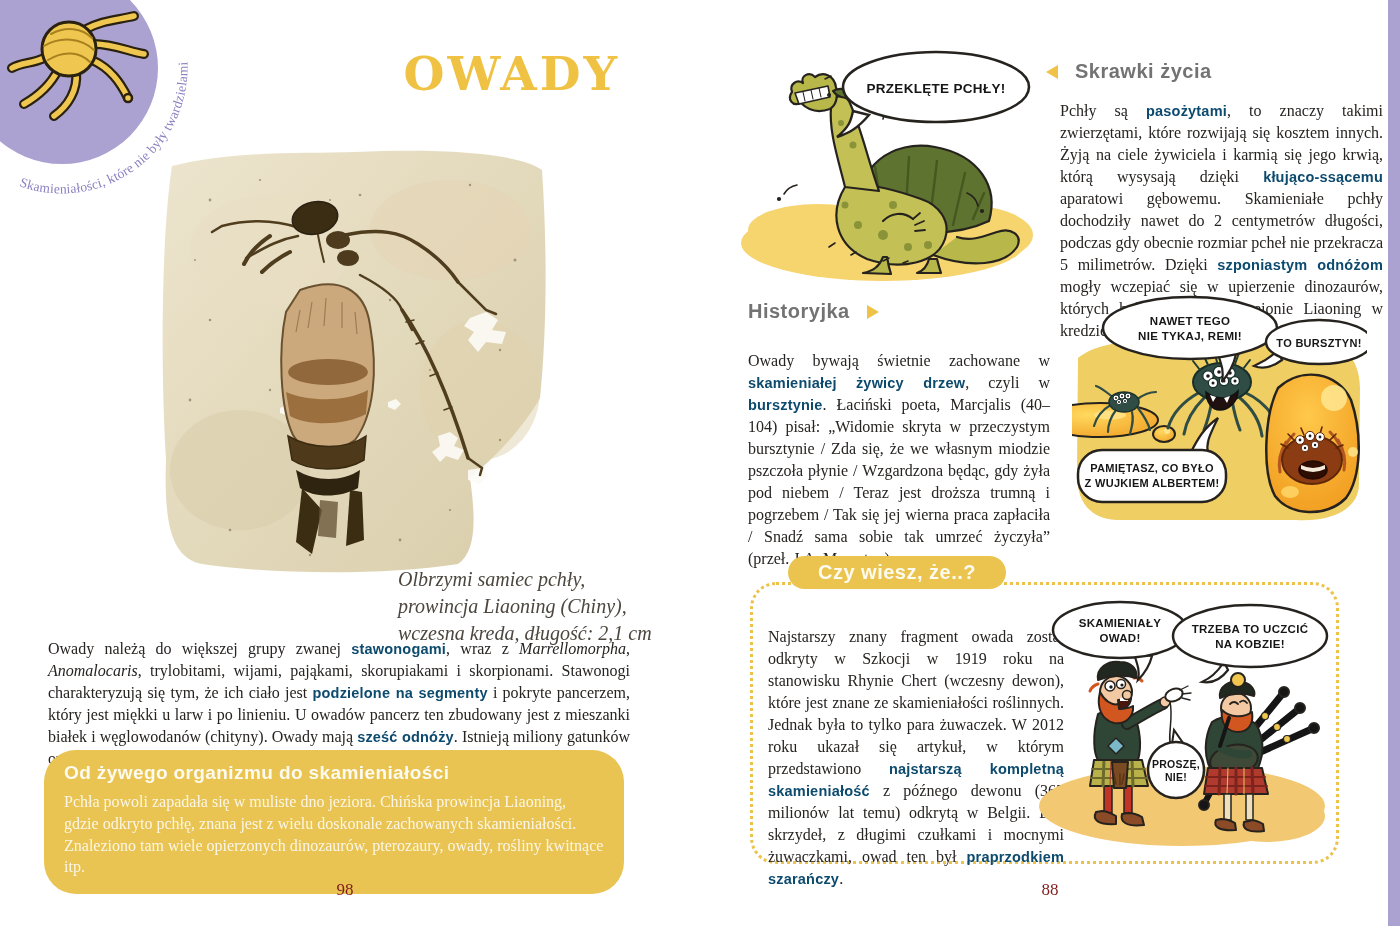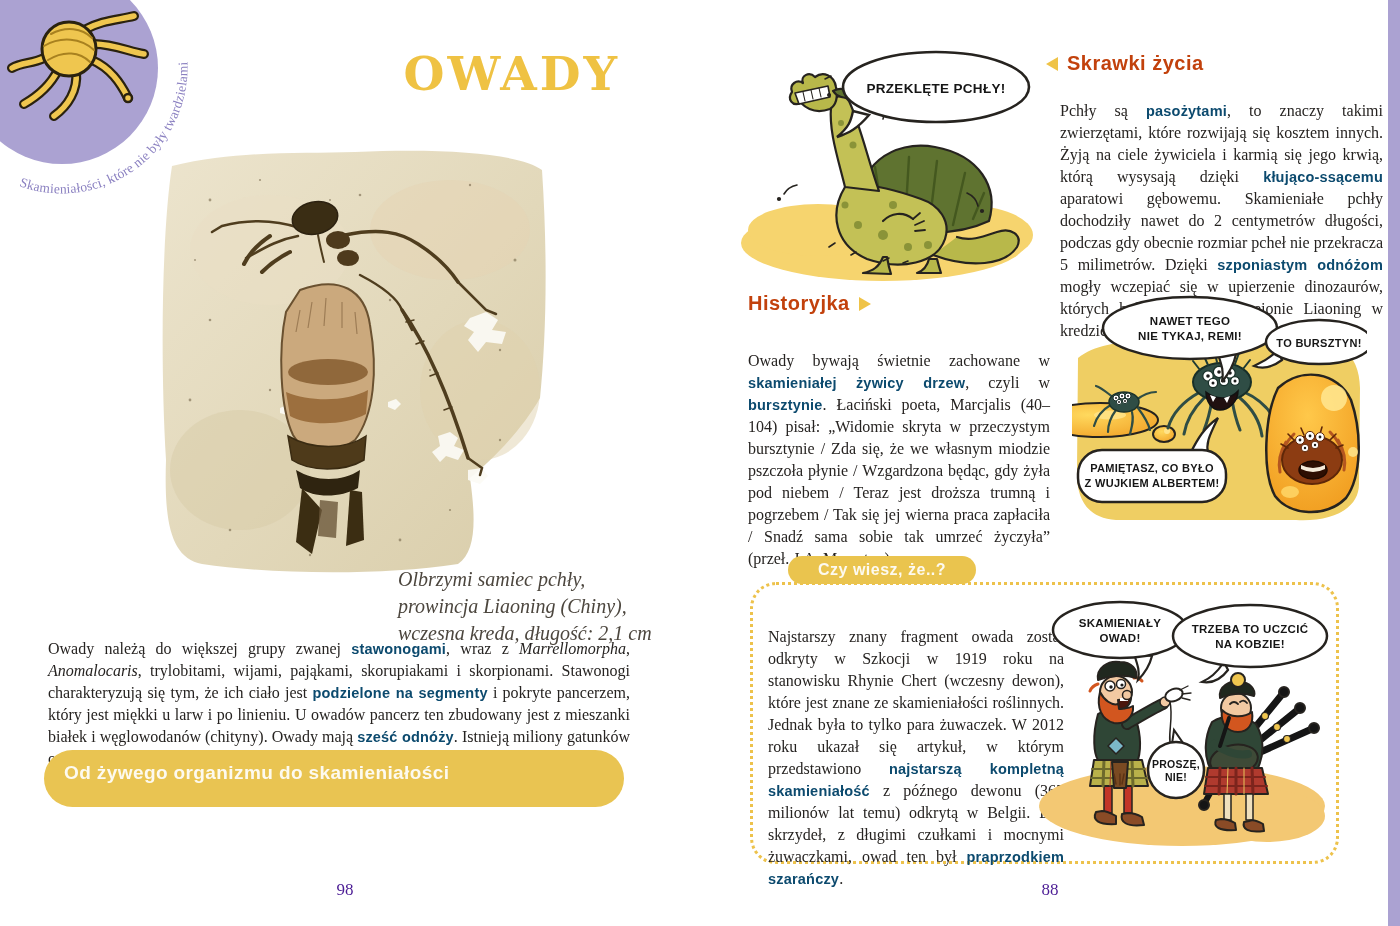--- a/index.html
+++ b/index.html
@@ -22,33 +22,33 @@
   .hl{font-family:"Liberation Sans",sans-serif;font-weight:bold;font-size:14.5px;
       color:#0c4a6e;letter-spacing:.2px;}
   .it{font-style:italic;}
   
   .info-box{left:44px;top:750px;width:540px;background:#e9c452;border-radius:32px;
       padding:12px 20px 16px 20px;}
   .info-box .head{font-family:"Liberation Sans",sans-serif;font-weight:bold;
       font-size:19px;color:#fdfaf0;letter-spacing:.4px;margin-bottom:7px;}
   .info-box .body{font-size:16px;line-height:1.36;color:#fbf6e6;}
   
-  .pgnum{top:880px;width:40px;text-align:center;font-size:17px;color:#4c1d95;}
+  .pgnum{top:880px;width:40px;text-align:center;font-size:17px;color:#7f1d1d;}
   
   .sec-head{font-family:"Liberation Sans",sans-serif;font-weight:bold;font-size:20px;
-      color:#c2410c;letter-spacing:.5px;display:flex;align-items:center;gap:9px;}
+      color:#737373;letter-spacing:.5px;display:flex;align-items:center;gap:17px;margin-top:8px;}
   .tri-l{width:0;height:0;border-top:7px solid transparent;border-bottom:7px solid transparent;
       border-right:12px solid #efc347;}
   .tri-r{width:0;height:0;border-top:7px solid transparent;border-bottom:7px solid transparent;
       border-left:12px solid #efc347;}
   
   .dotted-box{left:750px;top:582px;width:583px;height:276px;border:3px dotted #edc24b;
       border-radius:26px;}
   .badge{left:788px;top:556px;background:#eac44e;border-radius:999px;padding:5px 30px;
-      font-family:"Liberation Sans",sans-serif;font-weight:bold;font-size:16px;
+      font-family:"Liberation Sans",sans-serif;font-weight:bold;font-size:20px;
       color:#fdfaf0;letter-spacing:.5px;}
   
   .edge-band{left:1388px;top:0;width:12px;height:926px;background:#aba2d2;}
   
   .bub{font-family:"Liberation Sans",sans-serif;font-weight:bold;fill:#161616;
       text-anchor:middle;letter-spacing:.3px;}
 </style>
 </head>
 <body>
 
@@ -169,20 +169,21 @@
 
 <div class="abs caption">
   <div>Olbrzymi samiec pchły, prowincja Liaoning (Chiny),</div>
   <div>wczesna kreda, długość: 2,1 cm</div>
 </div>
 
 <p class="abs para intro"><span>Owady należą do większej grupy zwanej </span><span class="hl">stawonogami</span><span>, wraz z </span><span class="it">Marrellomorpha</span><span>, </span><span class="it">Anomalocaris</span><span>, trylobitami, wijami, pająkami, skorupiakami i skorpionami. Stawonogi charakteryzują się tym, że ich ciało jest </span><span class="hl">podzielone na segmenty</span><span> i pokryte pancerzem, który jest miękki u larw i po linieniu. U owadów pancerz ten zbudowany jest z mieszanki białek i węglowodanów (chityny). Owady mają </span><span class="hl">sześć odnóży</span><span>. Istnieją miliony gatunków owadów.</span></p>
 
 <div class="abs info-box">
   <div class="head">Od żywego organizmu do skamieniałości</div>
+  <div class="body">Pchła powoli zapadała się w muliste dno jeziora. Chińska prowincja Liaoning, gdzie odkryto pchłę, znana jest z wielu doskonale zachowanych skamieniałości. Znaleziono tam wiele opierzonych dinozaurów, pterozaury, owady, rośliny kwitnące itp.</div>
 </div>
 
 <div class="abs pgnum" style="left:325px">98</div>
 
 <svg class="abs" style="left:733px;top:35px" width="310" height="255" viewBox="0 0 310 255">
   <ellipse cx="150" cy="208" rx="142" ry="38" fill="#f6d46e"></ellipse>
   <ellipse cx="85" cy="195" rx="70" ry="26" fill="#f6d46e"></ellipse>
   <ellipse cx="230" cy="200" rx="70" ry="30" fill="#f6d46e"></ellipse>
   <g stroke="#26231f" stroke-width="2.2" stroke-linejoin="round" stroke-linecap="round">
     <path d="M200 220 C238 234 272 230 284 212 C290 200 278 192 264 197 C252 201 238 207 224 202" fill="#b8b84a"></path>

